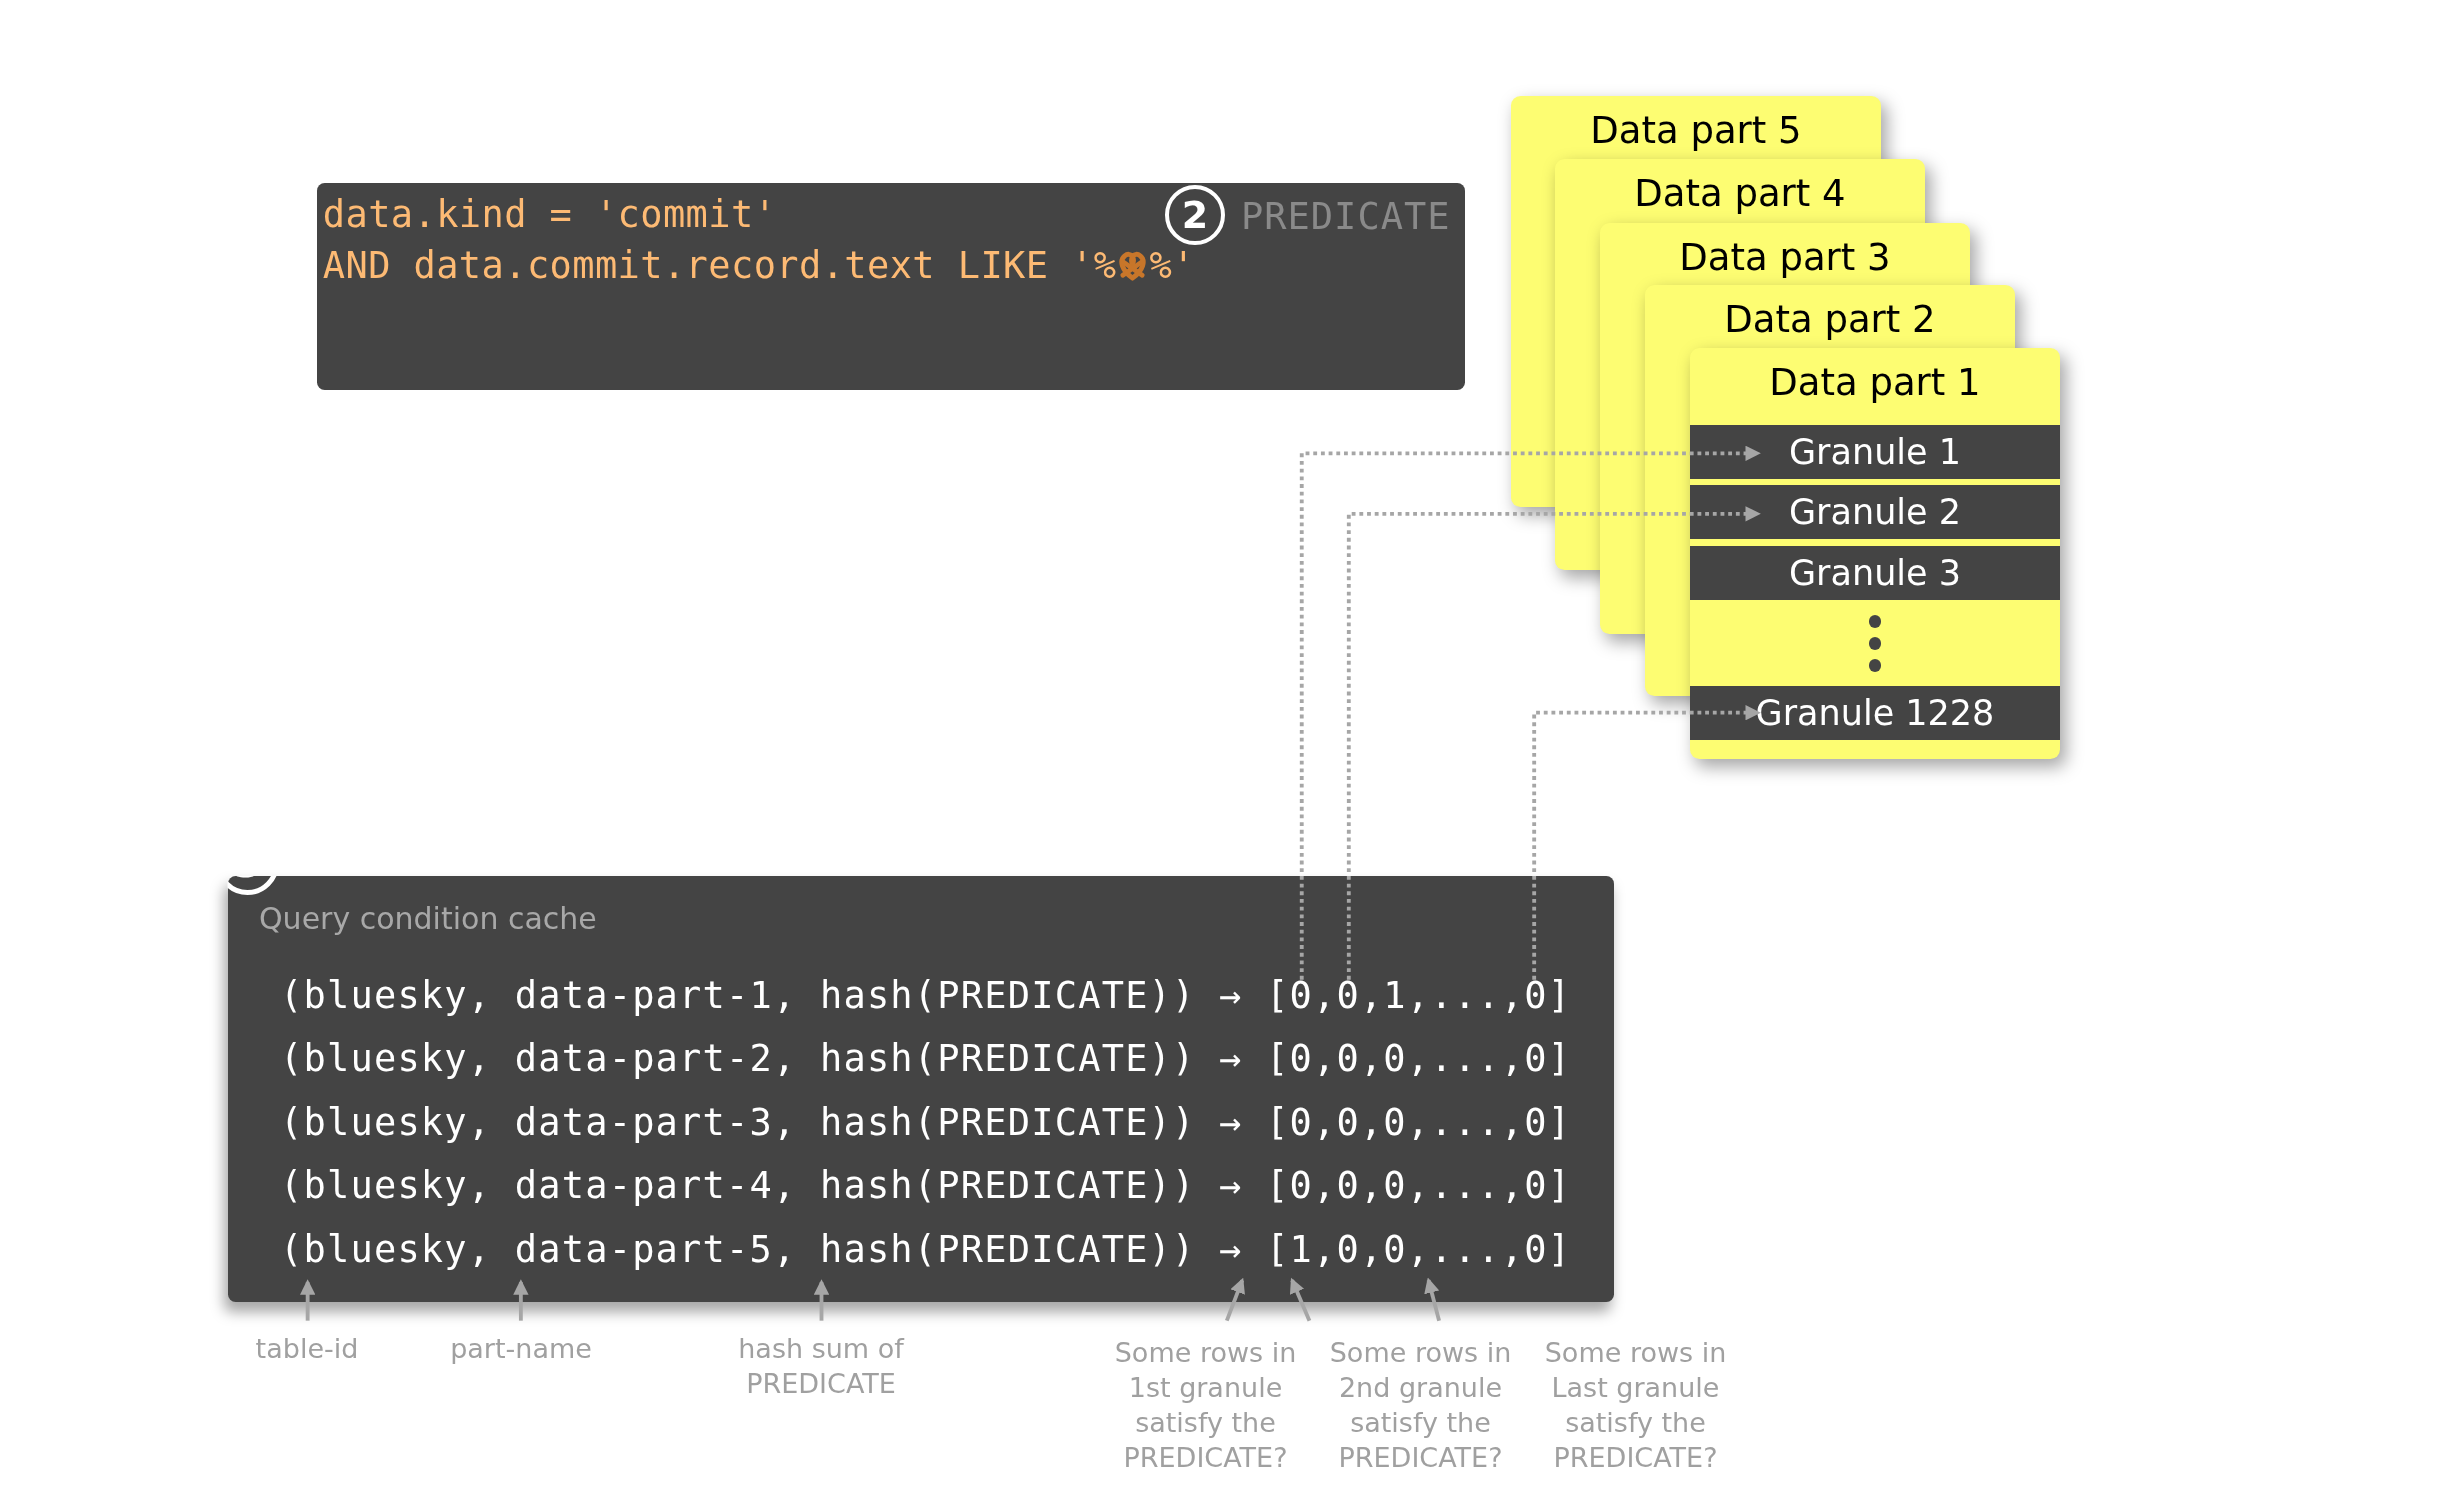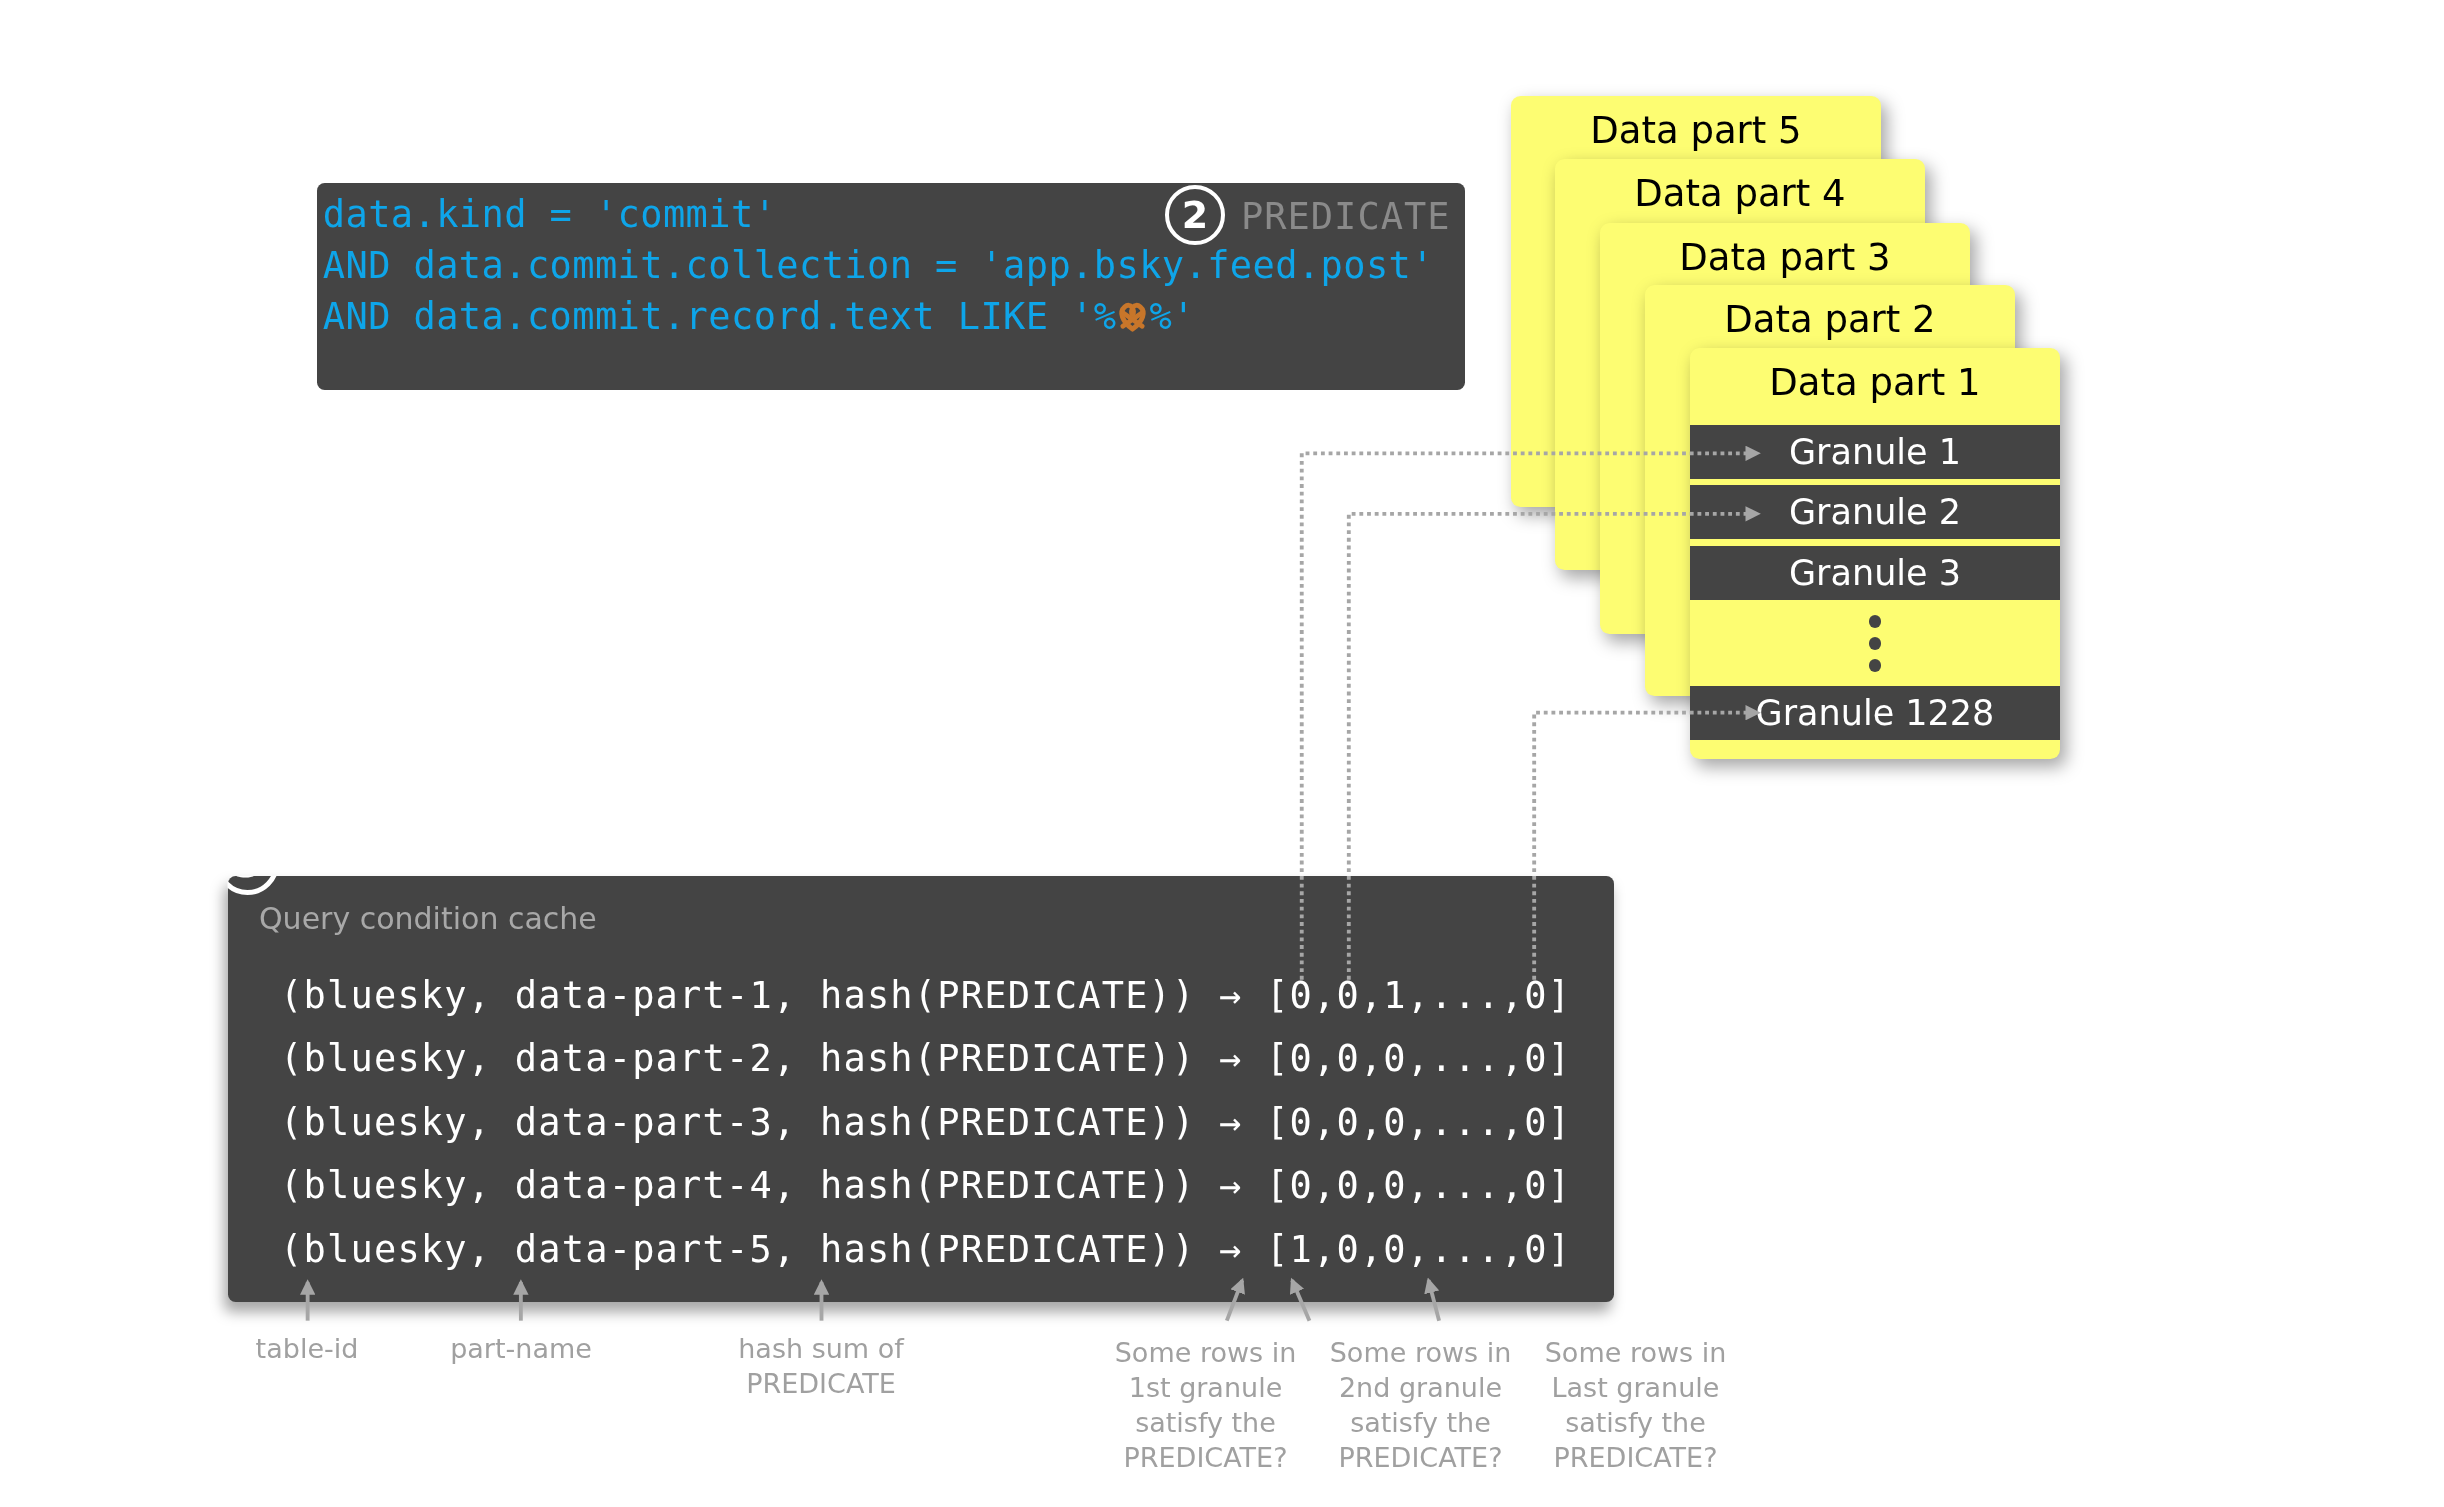--- a/index.html
+++ b/index.html
@@ -3,21 +3,21 @@
 <meta charset="utf-8">
 <style>
   html, body { margin:0; padding:0; background:#ffffff; }
   body { width:2445px; height:1507px; position:relative; overflow:hidden;
          font-family:"Liberation Sans", sans-serif; }
   .mono { font-family:"DejaVu Sans Mono", monospace; }
 
   
   #predicate-box { position:absolute; left:317px; top:183px; width:1148px; height:207px;
     background:#444444; border-radius:7.7px; box-sizing:border-box; padding:5.8px 5.8px; }
-  #predicate-box .line { color:#0ea5e9; font-size:37px; line-height:51px; white-space:pre; letter-spacing:0.4px; }
+  #predicate-box .line { color:#fdba74; font-size:37px; line-height:51px; white-space:pre; letter-spacing:0.4px; }
   #predicate-badge { position:absolute; left:1165px; top:185px; width:60px; height:60px;
     border:4.8px solid #ffffff; border-radius:50%; box-sizing:border-box; color:#ffffff;
     font-family:"DejaVu Sans", sans-serif; font-weight:bold; font-size:38px;
     display:flex; align-items:center; justify-content:center; }
   #predicate-label { position:absolute; left:1241px; top:195px; color:#8a8a8a; font-size:37px; letter-spacing:1px; }
   .pretzel { display:inline-block; width:33px; height:33px; vertical-align:-3.8px; }
 
   
   .card { position:absolute; width:370px; height:411px; background:#fdfd72; border-radius:9.6px;
     box-shadow: 5.8px 7.7px 17.3px rgba(0,0,0,0.35); }
@@ -42,21 +42,20 @@
   
   .note { position:absolute; color:#a0a0a0; font-family:"DejaVu Sans", sans-serif; font-size:27px;
     text-align:center; line-height:35px; }
   svg#overlay { position:absolute; left:0; top:0; width:2445px; height:1507px; pointer-events:none; }
 </style>
 </head>
 <body>
 
 <div id="predicate-box">
   <div class="line mono">data.kind = 'commit'</div>
-  <div class="line mono">AND data.commit.collection = 'app.bsky.feed.post'</div>
   <div class="line mono"><span>AND data.commit.record.text LIKE '%</span><svg class="pretzel" viewBox="0 0 34 34">
       <g fill="none" stroke="#c8762a" stroke-width="5" stroke-linecap="round">
         <path d="M17 30 C 6 22, 3 12, 9 7 C 15 2, 20 10, 17 16 C 14 10, 19 2, 25 7 C 31 12, 28 22, 17 30"></path>
         <path d="M7 27 L 27 13 M27 27 L 7 13"></path>
       </g>
     </svg><span>%'</span></div>
 </div>
 <div id="predicate-badge">2</div>
 <div id="predicate-label" class="mono">PREDICATE</div>
 

